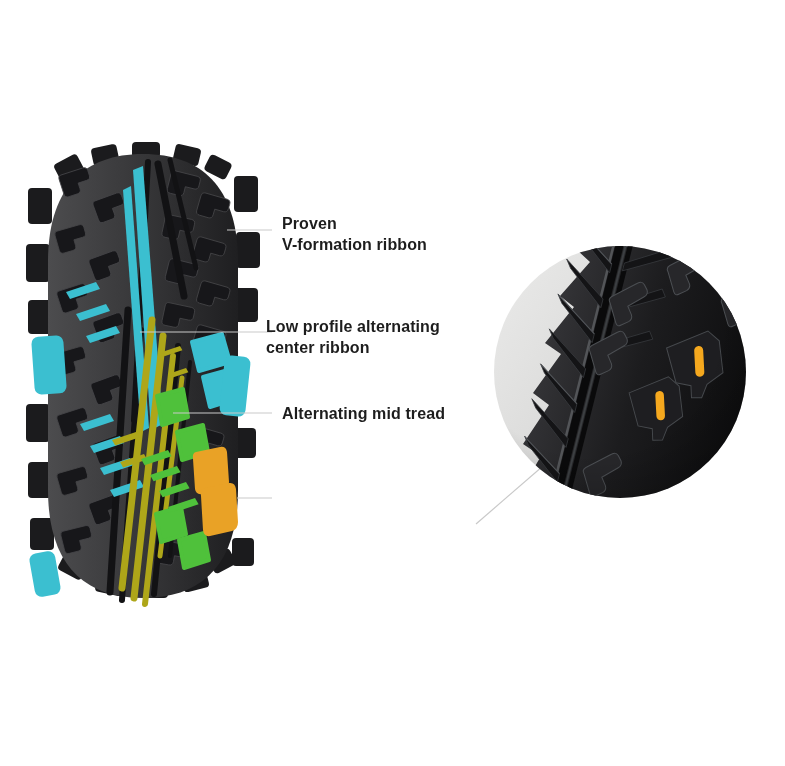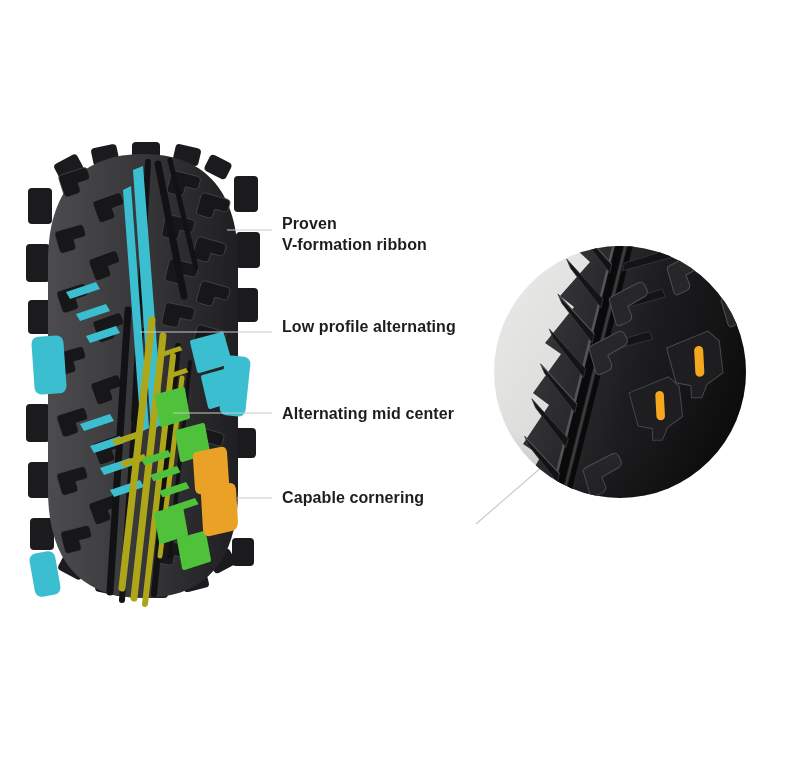--- a/index.html
+++ b/index.html
@@ -231,24 +231,24 @@
 
       <circle cx="620" cy="372" r="126" fill="url(#vignGrad)"></circle>
     </g>
   </g>
 </svg>
 
 <div class="callout" style="left:282px;top:213px">
   <span>Proven</span>
   <span>V-formation ribbon</span>
 </div>
-<div class="callout" style="left:282px;top:316px">
+<div class="callout" style="left:266px;top:316px">
   <span>Low profile alternating</span>
+  <span>center ribbon</span>
 </div>
 <div class="callout" style="left:282px;top:403px">
-  <span>Alternating mid center</span>
+  <span>Alternating mid tread</span>
 
 </div>
 <div class="callout" style="left:282px;top:487px">
-  <span>Capable cornering</span>
 </div>
 
 </div>
 
 </body></html>

